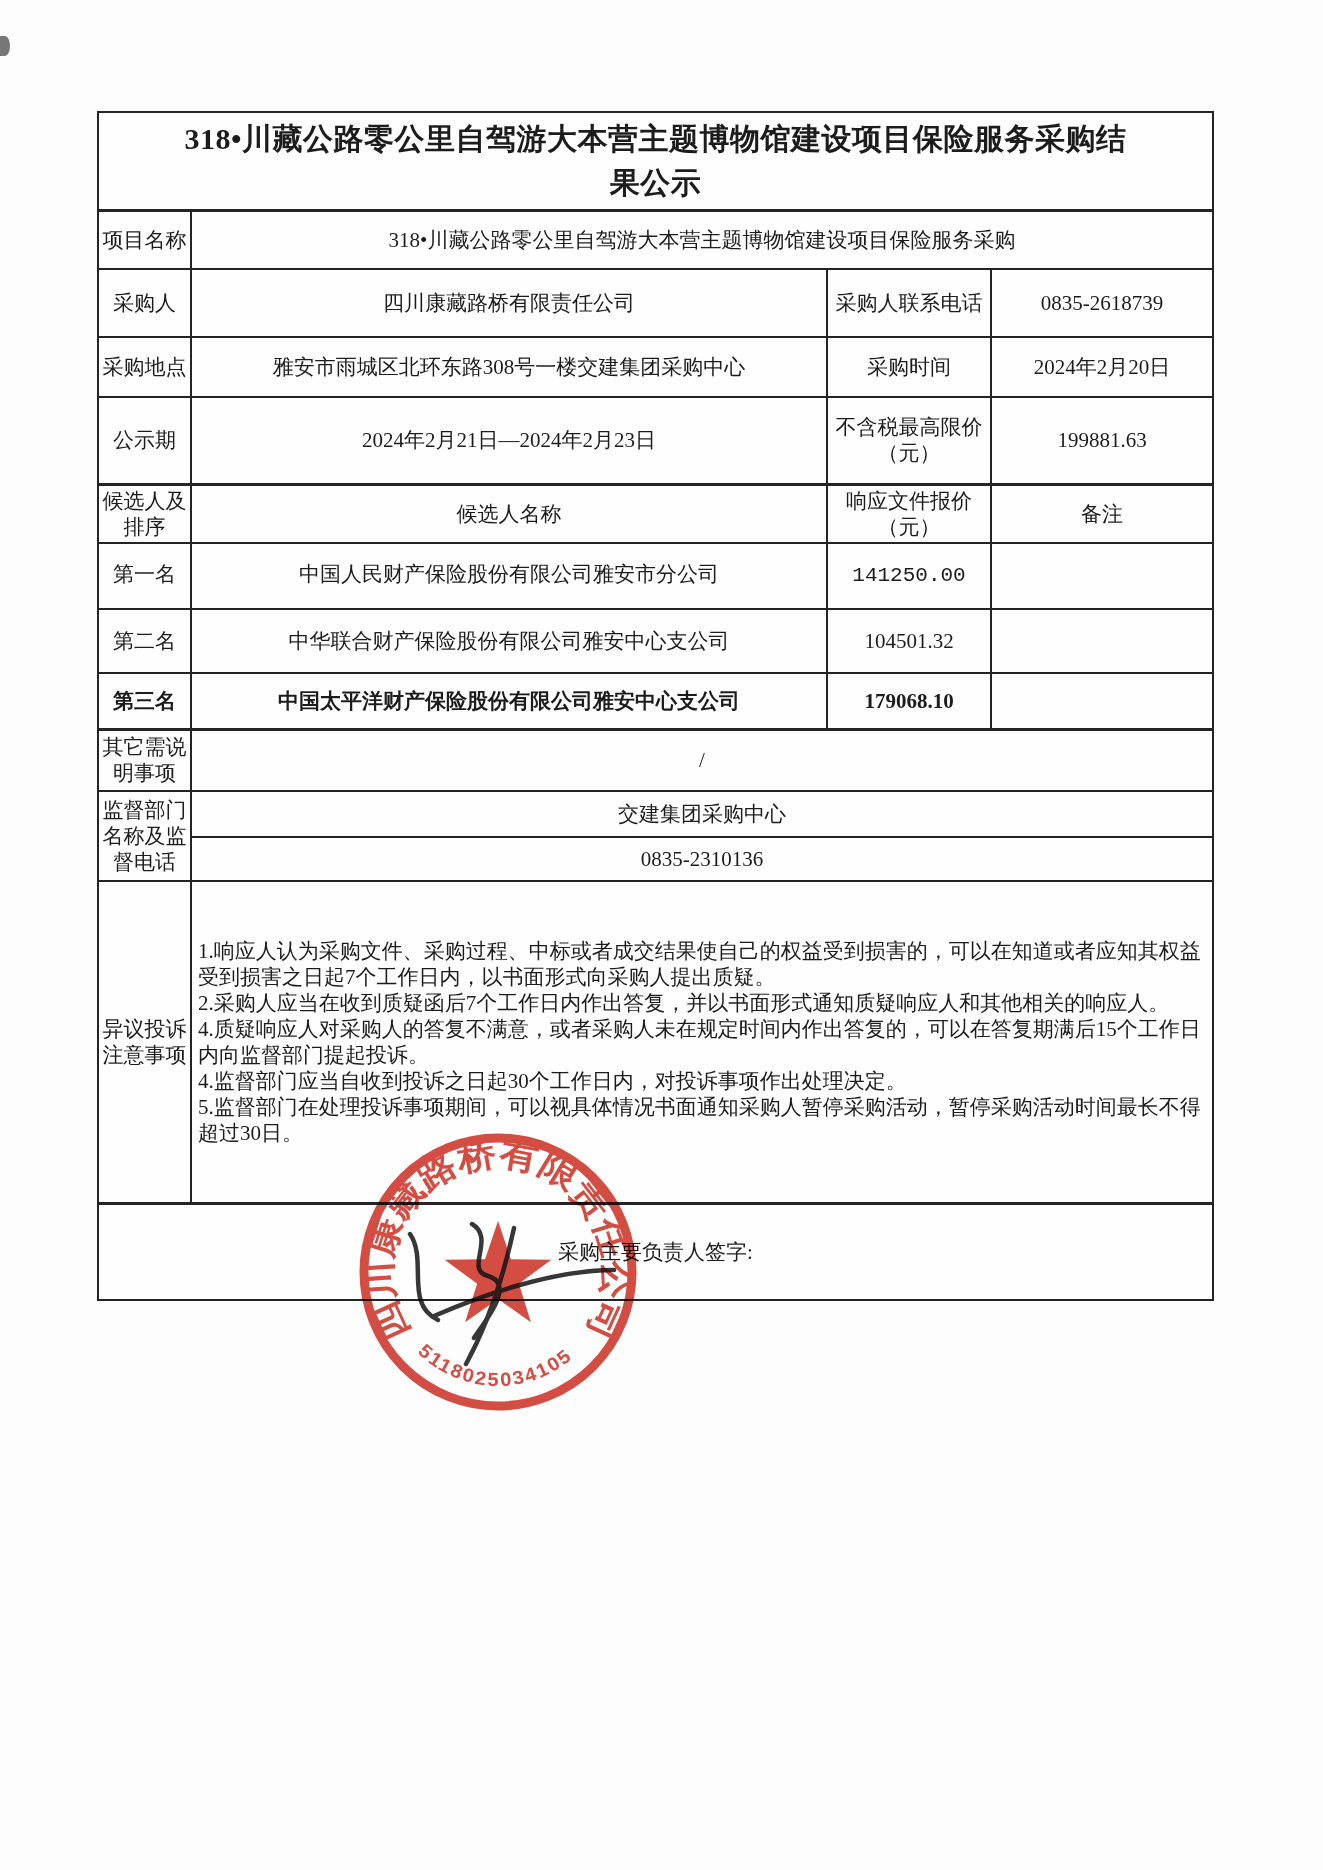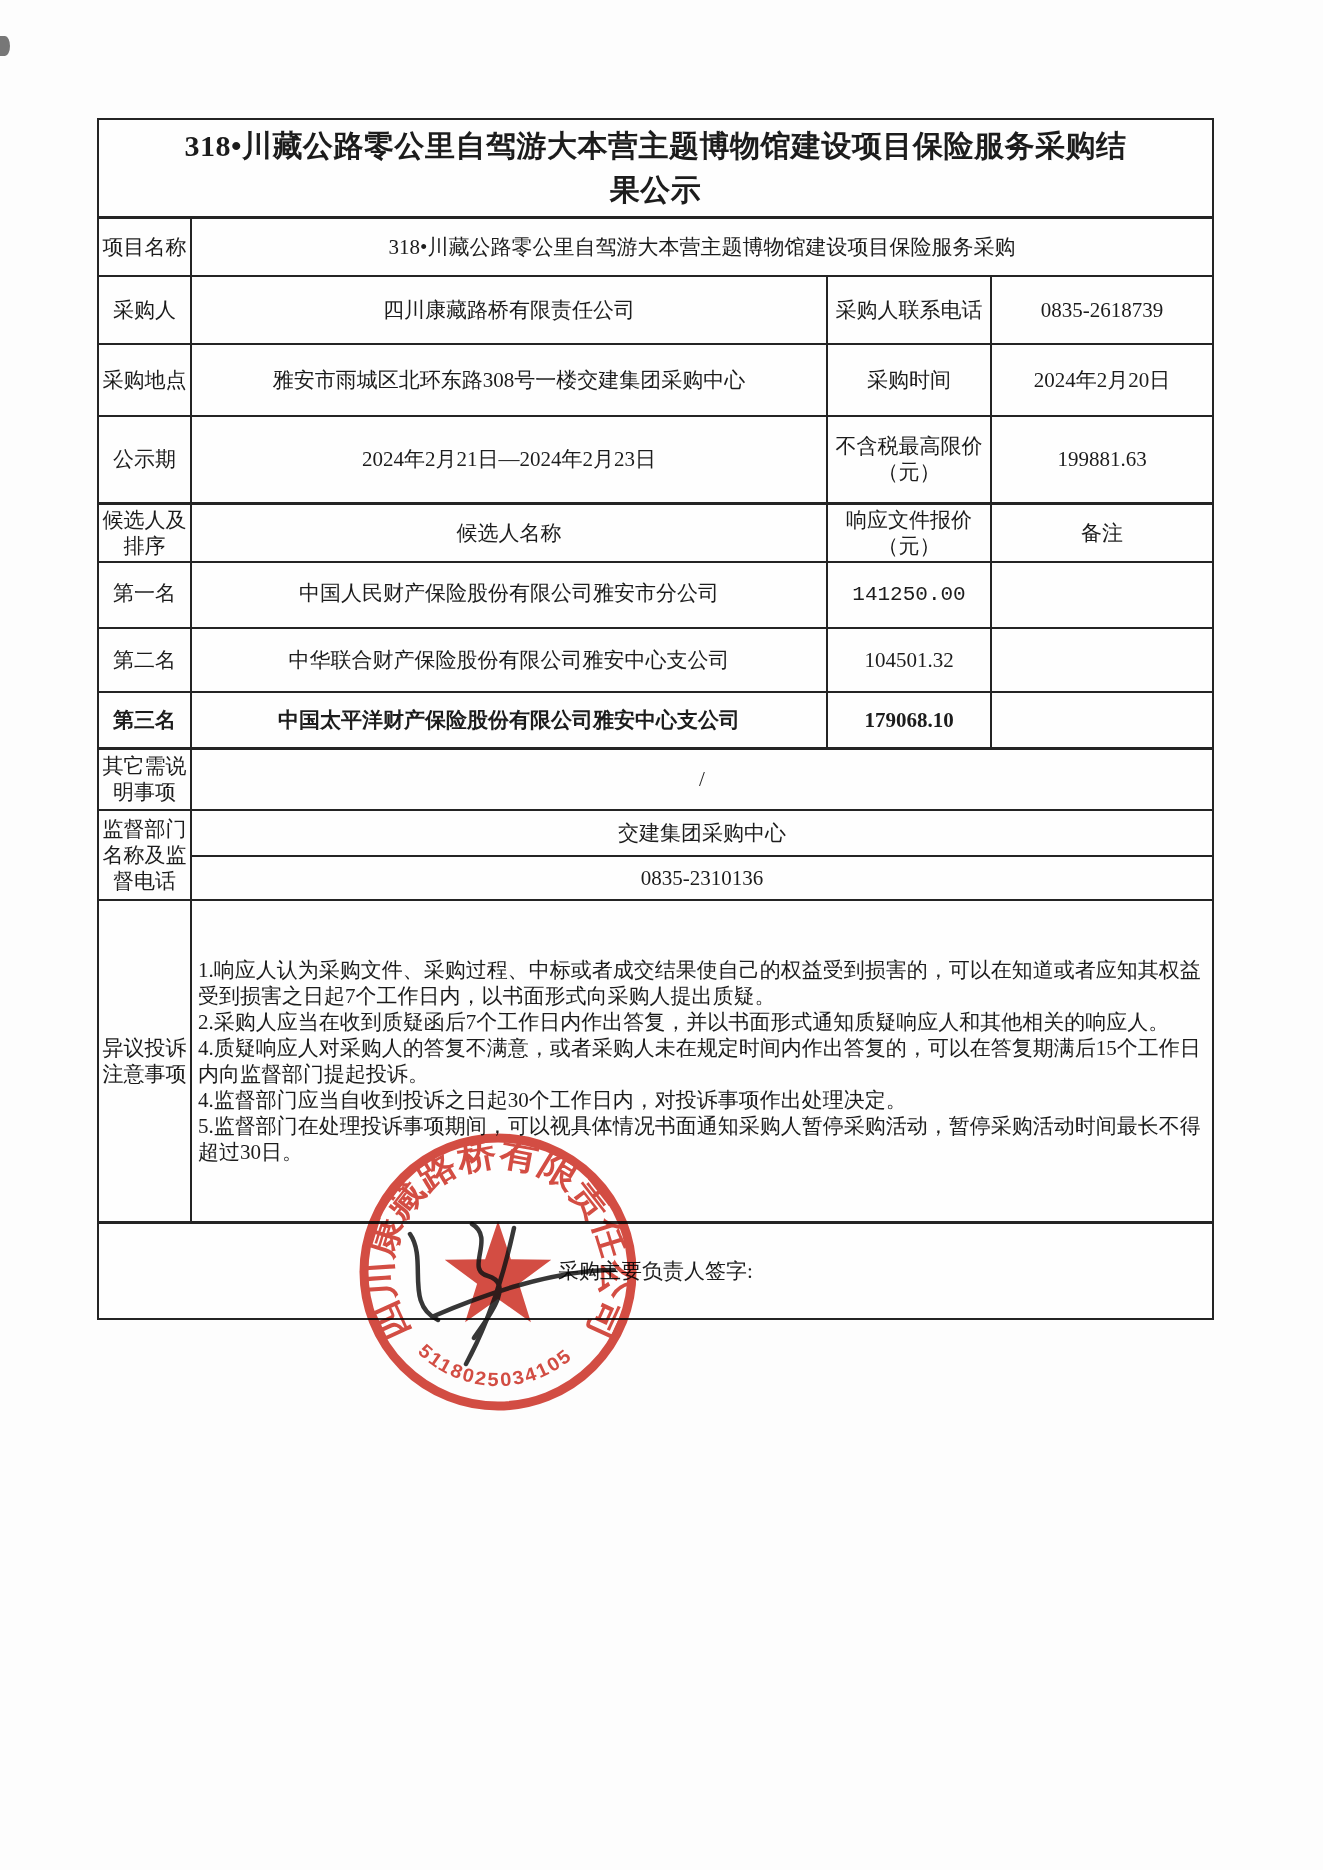--- a/index.html
+++ b/index.html
@@ -3,33 +3,33 @@
 <meta charset="utf-8">
 <style>
   * { margin:0; padding:0; box-sizing:border-box; }
   html,body { width:1323px; height:1870px; background:#fdfdfd; overflow:hidden; }
   body { font-family:"Liberation Serif","DejaVu Serif",serif; color:#1c1c1c;
          position:relative; -webkit-font-smoothing:antialiased; }
 
   .scan-mark { position:absolute; left:0; top:36px; width:10px; height:20px;
                background:#4a4a4a; border-radius:0 50% 50% 0; opacity:.75; }
 
-  table.doc { position:absolute; left:97px; top:118px; width:1115px;
+  table.doc { position:absolute; left:97px; top:111px; width:1115px;
               border-collapse:collapse; table-layout:fixed;
               background:#fefefe;padding-left:9px; }
   .doc td { border:2px solid #242424; vertical-align:middle; text-align:center;
             font-size:21px; line-height:26px; padding:4px 6px; word-break:break-all; }
 
   td.title-cell { height:94px; border-bottom-width:3px; }
   .title-text { font-weight:bold; font-size:30px; line-height:44px;
                 letter-spacing:.5px; max-width:952px; margin:0 auto; }
 
   .r-name td { height:58px; }
   .r-purchaser td { height:68px; }
-  .r-location td { height:72px;font-family:Liberation Serif, serif; }
+  .r-location td { height:60px;font-family:Liberation Serif, serif; }
   .r-period td { height:88px; }
   .r-cand-header td { height:54px; border-top-width:3px; }
   .r-rank1 td { height:66px;font-family:Liberation Mono, monospace; }
   .r-rank2 td { height:64px; }
   .r-rank3 td { height:56px;font-weight:bold; }
   .r-other td { height:62px; border-top-width:3px; }
   .r-sup1 td { height:46px; }
   .r-sup2 td { height:44px; }
   .r-objection td { height:322px; }
   .r-sign td { height:97px; border-top-width:3px; }

